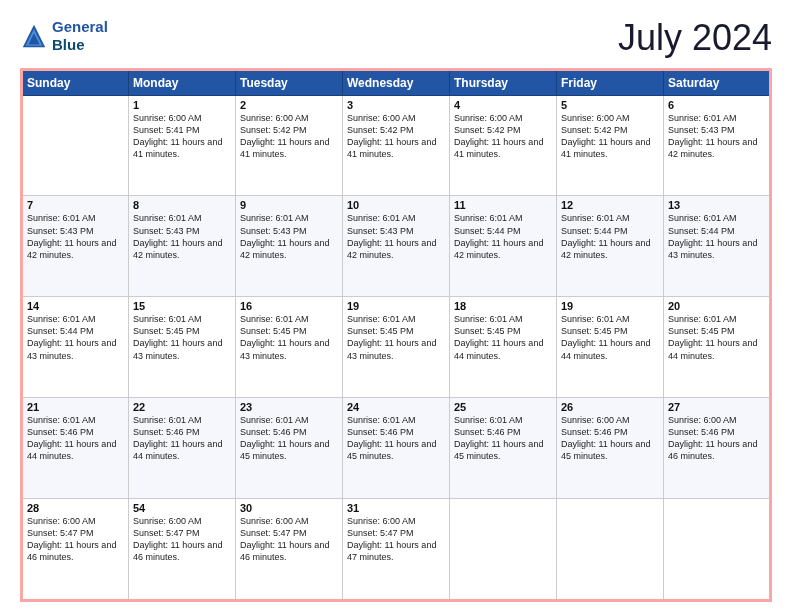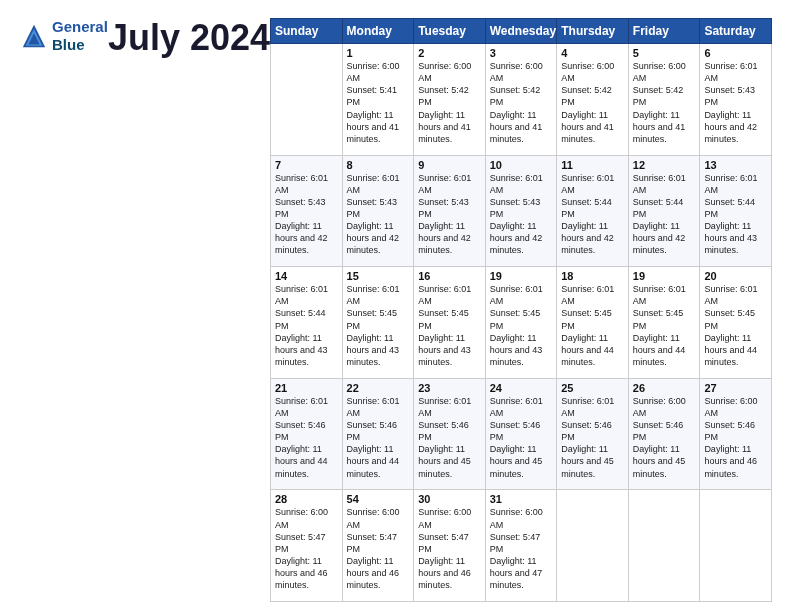--- a/index.html
+++ b/index.html
@@ -8,20 +8,21 @@
       background: #fff;
       width: 792px;
       height: 612px;
       overflow: hidden;
     }
     .page {
       width: 792px;
       height: 612px;
       padding: 18px 20px 10px 20px;
       display: flex;
+      flex-direction: column;
     }
     .header {
       display: flex;
       justify-content: space-between;
       align-items: flex-start;
       margin-bottom: 10px;
     }
     .logo {
       display: flex;
       align-items: center;
@@ -38,31 +39,31 @@
     }
     .logo-icon {
       width: 28px;
       height: 28px;
     }
     .title-block {
       text-align: right;
     }
     .main-title {
       font-size: 36px;
-      font-weight: bold;
+      font-weight: normal;
       color: #1a1a2e;
       line-height: 1.1;
     }
     .subtitle {
       font-size: 16px;
       color: #333;
     }
     .calendar {
       flex: 1;
-      border: 1px solid #fca5a5;
+      border: 3px solid #fca5a5;
       border-collapse: collapse;
       width: 100%;
       table-layout: fixed;
     }
     .calendar th {
       background-color: #2255a4;
       color: #fff;
       font-size: 12px;
       font-weight: bold;
       padding: 5px 4px;

